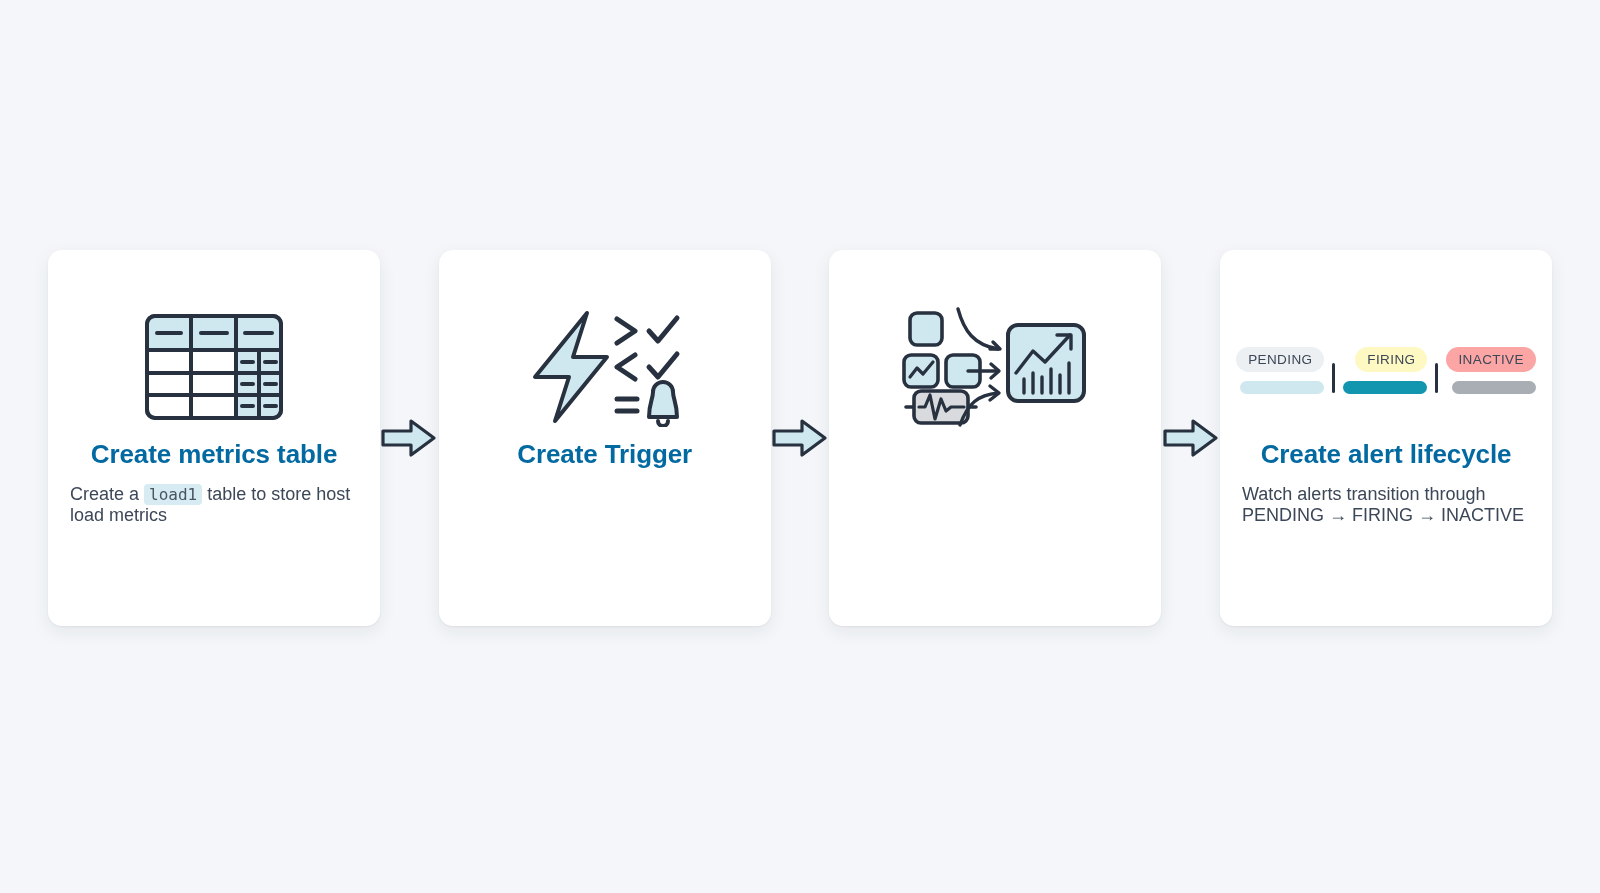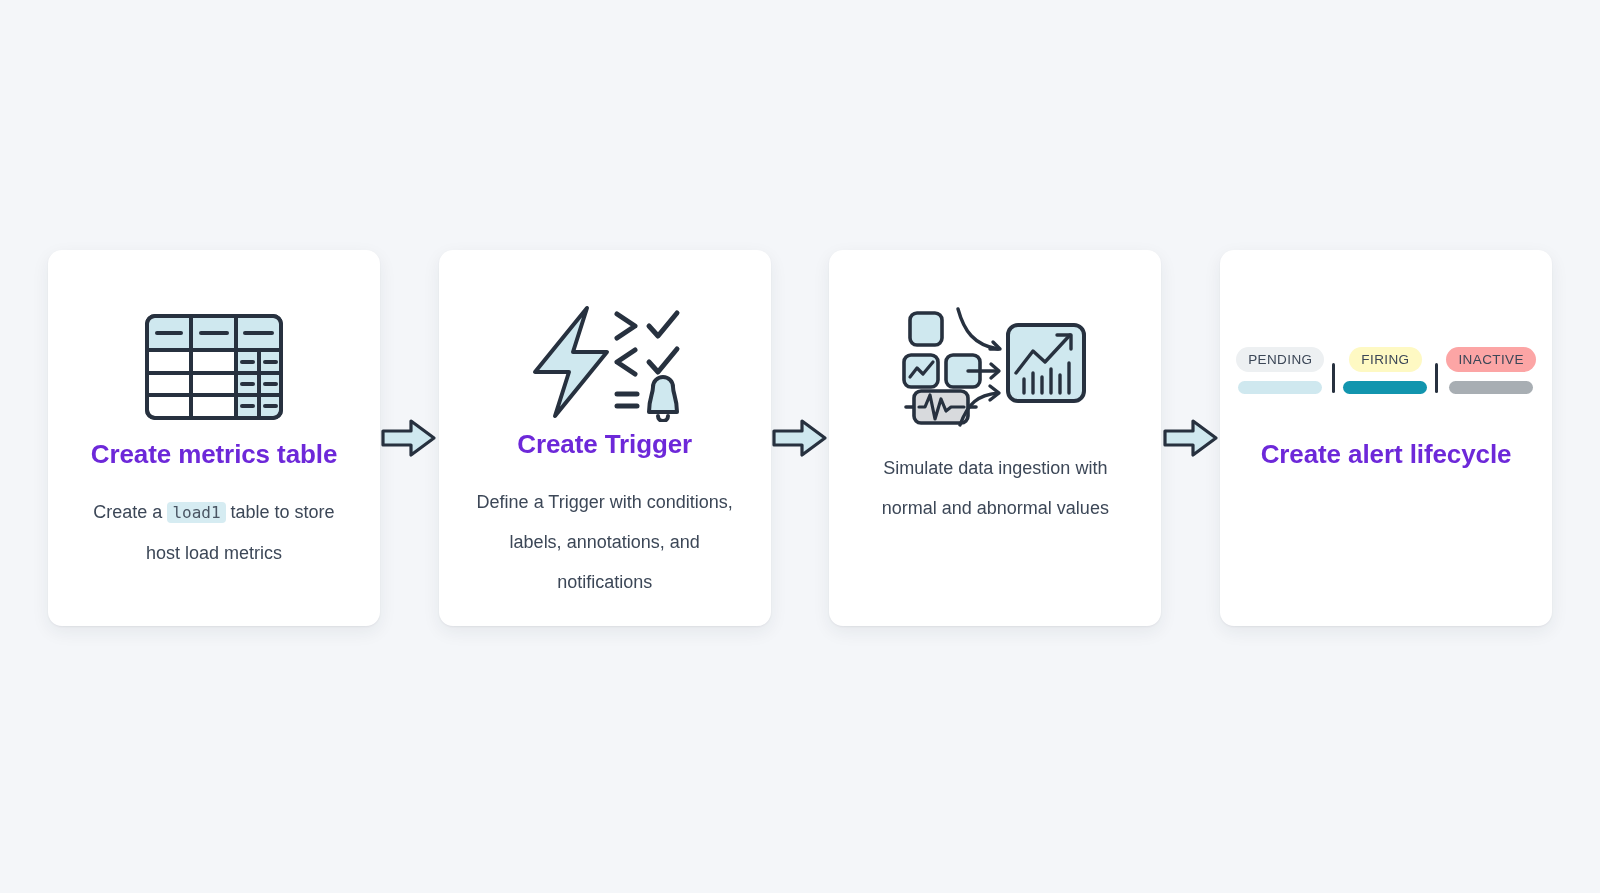--- a/index.html
+++ b/index.html
@@ -44,33 +44,32 @@
   .card-icon {
     height: 130px;
     display: flex;
     align-items: center;
     justify-content: center;
     margin-bottom: 8px;
   }
 
   .card-title {
     font-size: 26px;
-    color: #6d28d9;
+    color: #0369a1;
     text-align: center;
     letter-spacing: -0.1px;
     margin: 0 0 14px 0;
     line-height: 1.15;
   }
 
   .card-desc {
     font-size: 18px;
-    line-height: 40px;
+    line-height: 21px;
     color: #3c4757;
-    text-align: center;
-    margin: 8px;
+    margin: 0;
     max-width: 296px;
   }
 
   .code-chip {
     font-family: "DejaVu Sans Mono", monospace;
     font-size: 16px;
     background: #d6ecf2;
     color: #4a5563;
     border-radius: 4px;
     padding: 1px 5px;
@@ -87,21 +86,21 @@
   
   .status-row {
     display: flex;
     align-items: flex-start;
     gap: 0;
     margin-top: 6px;
   }
   .status-col {
     display: flex;
     flex-direction: column;
-    align-items: center;
+    align-items: flex-end;
     gap: 9px;
   }
   .status-chip {
     font-size: 13.5px;
     letter-spacing: 0.4px;
     border-radius: 999px;
     padding: 5px 12px;
     color: #3c4757;
     white-space: nowrap;
   }
@@ -195,21 +194,20 @@
         </g>
 
         <g>
           <path d="M138 78 V84" stroke="#27313f" stroke-width="4" stroke-linecap="round"></path>
           <path d="M124 110 C124 96 128 92 128 85 a10 10 0 0 1 20 0 c0 7 4 11 4 25 Z" fill="#cfe8ef" stroke="#27313f" stroke-width="4" stroke-linejoin="round"></path>
           <path d="M133 114 a5 5 0 0 0 10 0" stroke="#27313f" stroke-width="4" stroke-linecap="round" fill="none"></path>
         </g>
       </svg>
     </div>
     <h3 class="card-title">Create Trigger</h3>
-    <p class="card-desc">Define a Trigger with conditions, labels, annotations, and notifications</p>
   </div>
 
   <div class="connector">
     <svg width="56" height="40" viewBox="0 0 56 40">
       <path d="M2 13 H30 V3 L53 20 L30 37 V27 H2 Z" fill="#cfe8ef" stroke="#27313f" stroke-width="3.2" stroke-linejoin="round"></path>
     </svg>
   </div>
 
   <div class="card">
     <div class="card-icon">
@@ -243,21 +241,20 @@
         <g stroke="#27313f" stroke-width="3.4" stroke-linecap="round">
           <path d="M122 86 V72"></path>
           <path d="M131 86 V66"></path>
           <path d="M140 86 V70"></path>
           <path d="M149 86 V62"></path>
           <path d="M158 86 V68"></path>
           <path d="M167 86 V56"></path>
         </g>
       </svg>
     </div>
-    <p class="card-desc">Simulate data ingestion with normal and abnormal values</p>
   </div>
 
   <div class="connector">
     <svg width="56" height="40" viewBox="0 0 56 40">
       <path d="M2 13 H30 V3 L53 20 L30 37 V27 H2 Z" fill="#cfe8ef" stroke="#27313f" stroke-width="3.2" stroke-linejoin="round"></path>
     </svg>
   </div>
 
   <div class="card">
     <div class="card-icon">
@@ -278,15 +275,16 @@
         <div class="status-sep"></div>
 
         <div class="status-col">
           <span class="status-chip" style="background:#fca5a5">INACTIVE</span>
           <span class="status-bar" style="background:#a8aeb3"></span>
         </div>
 
       </div>
     </div>
     <h3 class="card-title">Create alert lifecycle</h3>
+    <p class="card-desc">Watch alerts transition through PENDING → FIRING → INACTIVE</p>
   </div>
 
 </div>
 
 </body></html>

